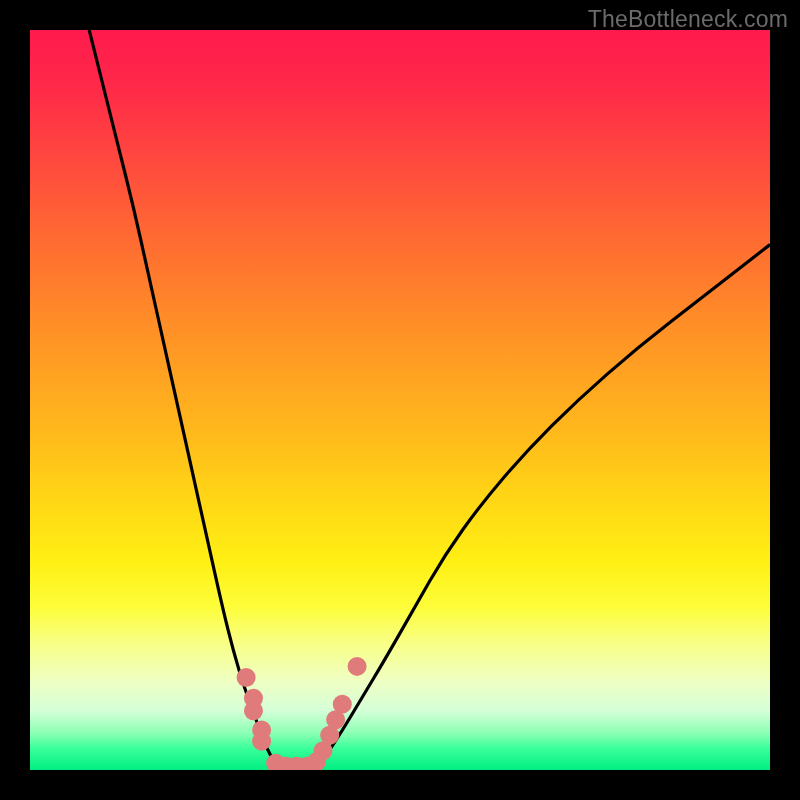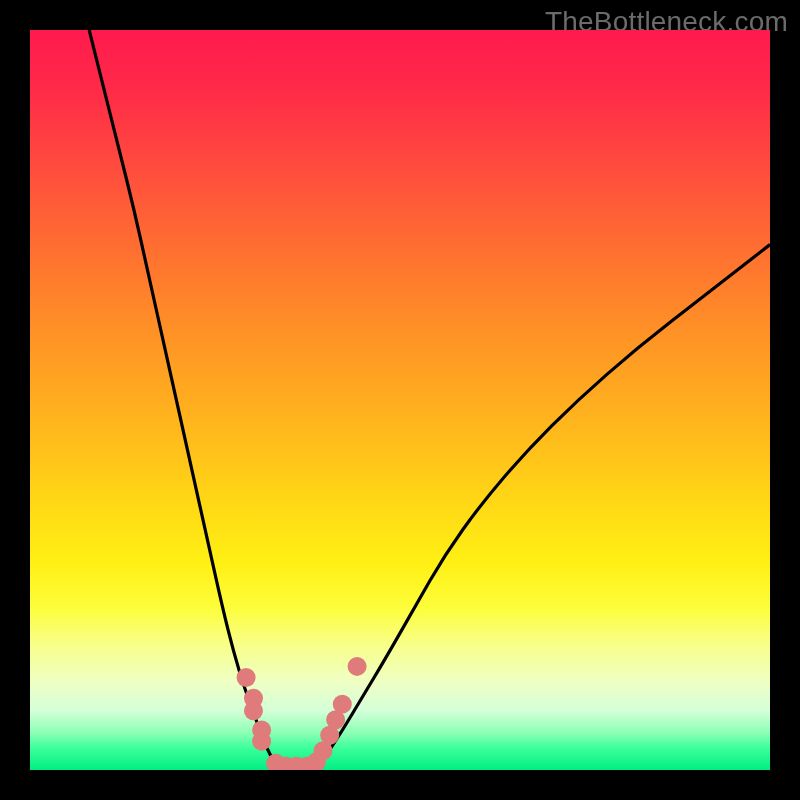--- a/index.html
+++ b/index.html
@@ -29,21 +29,21 @@
       #d4ffd8 92%,
       #8cffb4 95%,
       #3cff9a 97%,
       #00ef83 100%);
   }
   .watermark {
     position: absolute;
     top: 6px;
     right: 12px;
     font-family: Arial, Helvetica, sans-serif;
-    font-size: 28px;
+    font-size: 23px;
     font-weight: 400;
     color: #6b6b6b;
     letter-spacing: 0.2px;
   }
   svg.curves {
     position: absolute;
     left: 0; top: 0;
     width: 740px; height: 740px;
   }
   .curve { fill: none; stroke: #000; stroke-width: 3.2; }

